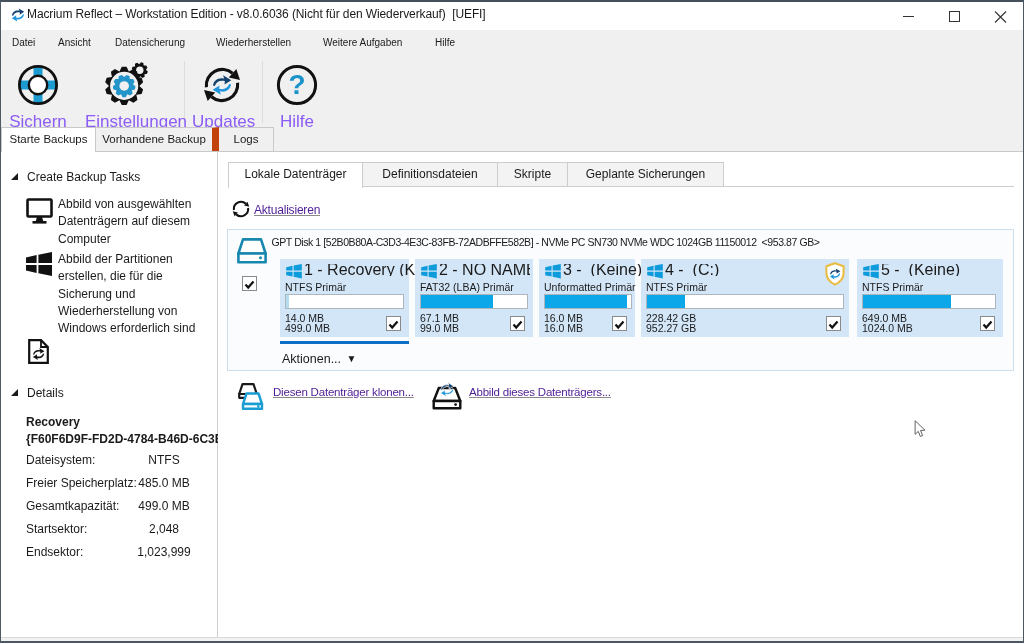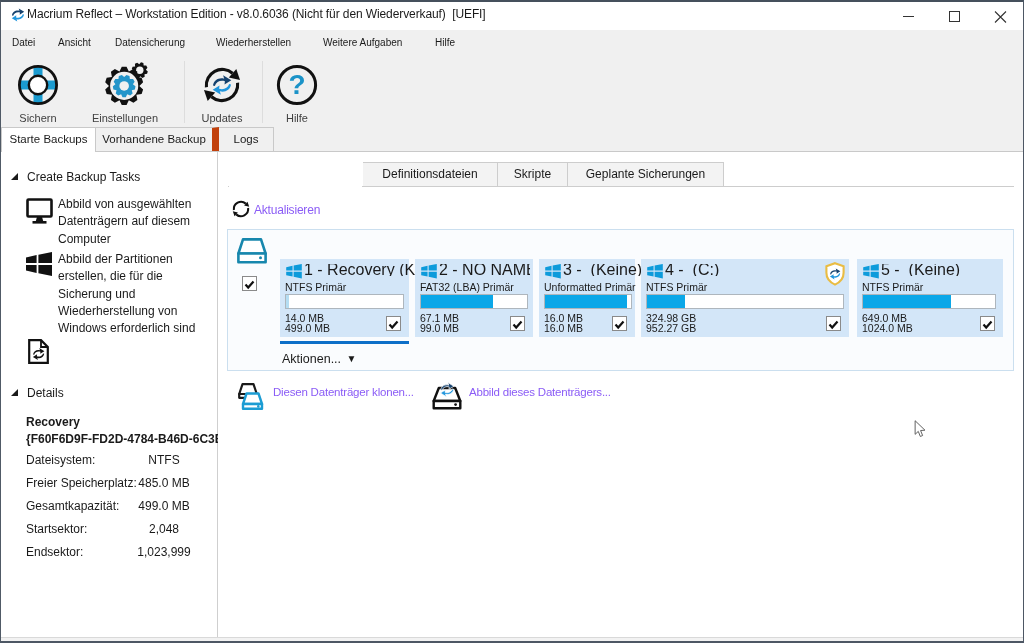--- a/index.html
+++ b/index.html
@@ -7,41 +7,41 @@
 body { font-family:"Liberation Sans", sans-serif; position:relative; background:#fff; }
 .abs { position:absolute; }
 #win { position:absolute; left:0; top:0; width:1024px; height:643px; border:1px solid #505a66; border-top:2px solid #45505c; border-right:2px solid #4d5764; border-bottom:2px solid #4d5764; background:#fff; }
 #titlebar { position:absolute; left:0; top:0; width:1022px; height:28px; background:#fff; }
 #title-text { position:absolute; left:26px; top:5px; font-size:12px; color:#1a1a1a; letter-spacing:-0.1px; }
 .winbtn { position:absolute; top:0; width:45px; height:28px; }
 #menubar { position:absolute; left:0; top:28px; width:1022px; height:28px; background:#f0f0f0; }
 .menu-item { position:absolute; top:6.5px; font-size:10px; color:#1a1a1a; }
 #toolbar { position:absolute; left:0; top:56px; width:1022px; height:69px; background:#f0f0f0; }
 .tsep { position:absolute; top:3px; width:1px; height:62px; background:#dddddd; }
-.tlabel { position:absolute; top:54px; font-size:11px; color:#404040; text-align:center; }
+.tlabel { position:absolute; top:54px; font-size:17px; color:#8b5cf6; text-align:center; }
 #maintabs { position:absolute; left:0; top:125px; width:1022px; height:24px; background:#f0f0f0; }
 .mtab { position:absolute; top:0; height:24px; font-size:11.5px; color:#1a1a1a; line-height:22px; text-align:center; }
 #mainline { position:absolute; left:0; top:149px; width:1022px; height:1px; background:#c9c9c9; }
 #leftpanel { position:absolute; left:0; top:150px; width:217px; height:487px; background:#fff; border-right:1px solid #cfcfcf; }
 #rightpanel { position:absolute; left:218px; top:150px; width:804px; height:487px; background:#fff; }
 #bottomstrip { position:absolute; left:0; top:635px; width:1022px; height:4px; background:#f2f2f2; border-top:1px solid #d9d9d9; }
 .tri { width:0; height:0; border-left:7px solid transparent; border-bottom:7.5px solid #1a1a1a; }
 .lp-text { position:absolute; font-size:12px; color:#1a1a1a; line-height:17.3px; }
 .det-row { position:absolute; left:25px; width:180px; font-size:12px; color:#1a1a1a; }
 .det-val { position:absolute; left:72px; width:132px; text-align:center; }
 .subtab { position:absolute; top:0; height:25px; line-height:22px; font-size:12px; color:#1a1a1a; text-align:center; background:#f3f3f3; border:1px solid #cdcdcd; border-left:none; }
 .card { position:absolute; top:107px; height:78px; background:#d3e6f8; }
 .card .ctitle { position:absolute; left:24px; top:5px; font-size:16px; line-height:12px; color:#1a1a1a; white-space:nowrap; overflow:hidden; }
 .card .csub { position:absolute; left:5px; top:21.5px; font-size:10.5px; line-height:12px; color:#1a1a1a; white-space:nowrap; }
 .card .cbar { position:absolute; left:5px; top:35px; height:15px; background:#fff; border:1px solid #aeb6bd; }
 .card .cfill { position:absolute; left:0; top:0; height:13px; background:#0ba7e8; }
 .card .csz1 { position:absolute; left:5px; top:52.5px; font-size:10.5px; line-height:12px; color:#1a1a1a; }
 .card .csz2 { position:absolute; left:5px; top:63px; font-size:10.5px; line-height:12px; color:#1a1a1a; }
 .cbox { position:absolute; width:15px; height:15px; background:#fff; border:1px solid #8a8a8a; }
-.link { font-size:11.5px; letter-spacing:-0.2px; color:#8b5cf6; text-decoration-color:#8a8a8a; }
+.link { font-size:11.5px; letter-spacing:-0.2px; color:#4c1d95; text-decoration:underline; text-decoration-color:#8a8a8a; }
 </style>
 </head>
 <body>
 <div id="win">
   <div id="titlebar">
     <svg class="abs" style="left:9px;top:5px" width="16" height="16" viewBox="0 0 24 24">
       <path d="M3 12.6 C3.6 7.2 9.2 4.2 14.2 5.8 L13.1 2.2 L21.3 7.3 L14.5 11.5 L14.9 8.3 C10.6 6.9 6.2 8.8 4.8 13 Z" fill="#16426e"></path>
       <path d="M21 11.4 C20.4 16.8 14.8 19.8 9.8 18.2 L10.9 21.8 L2.7 16.7 L9.5 12.5 L9.1 15.7 C13.4 17.1 17.8 15.2 19.2 11 Z" fill="#2196dd"></path>
     </svg>
     <div id="title-text">Macrium Reflect – Workstation Edition - v8.0.6036 (Nicht für den Wiederverkauf)&nbsp; [UEFI]</div>
@@ -145,20 +145,21 @@
     <div class="lp-text" style="left:25px;top:262px;font-weight:bold">Recovery</div>
     <div class="lp-text" style="left:25px;top:279px;font-weight:bold;width:192px;white-space:nowrap;overflow:hidden">{F60F6D9F-FD2D-4784-B46D-6C3E</div>
     <div class="det-row" style="top:301px">Dateisystem:<span class="det-val">NTFS</span></div>
     <div class="det-row" style="top:324px">Freier Speicherplatz:<span class="det-val">485.0 MB</span></div>
     <div class="det-row" style="top:347px">Gesamtkapazität:<span class="det-val">499.0 MB</span></div>
     <div class="det-row" style="top:370px">Startsektor:<span class="det-val">2,048</span></div>
     <div class="det-row" style="top:393px">Endsektor:<span class="det-val">1,023,999</span></div>
   </div>
   <div id="rightpanel">
 
+    <div class="subtab" style="left:9px;top:10px;width:135px;background:#fff;border-bottom:none;border-left:1px solid #cdcdcd;height:26px;line-height:23px;z-index:2">Lokale Datenträger</div>
     <div class="subtab" style="left:144px;top:10px;width:135px">Definitionsdateien</div>
     <div class="subtab" style="left:279px;top:10px;width:70px">Skripte</div>
     <div class="subtab" style="left:349px;top:10px;width:156px">Geplante Sicherungen</div>
     <div class="abs" style="left:9px;top:34px;width:786px;height:1px;background:#cdcdcd"></div>
     <div class="abs" style="left:10px;top:34px;width:133px;height:1px;background:#fff"></div>
 
     <svg class="abs" style="left:12px;top:47px" width="20" height="20" viewBox="0 0 20 20">
       <path d="M2.9 11.0 A7.2 7.2 0 0 1 14.8 4.65" fill="none" stroke="#111" stroke-width="2.1"></path>
       <path d="M17.1 9.0 A7.2 7.2 0 0 1 5.2 15.35" fill="none" stroke="#111" stroke-width="2.1"></path>
       <polygon points="16.5,2.7 13.1,6.6 18.2,7.7" fill="#111"></polygon>
@@ -166,20 +167,21 @@
     </svg>
     <div class="abs link" style="left:35px;top:51px;font-size:12px">Aktualisieren</div>
 
     <div class="abs" style="left:8px;top:77px;width:787px;height:142px;background:#fafcfe;border:1px solid #cbdfef"></div>
 
     <svg class="abs" style="left:18px;top:86px" width="30" height="26" viewBox="0 0 30 26">
       <path d="M6 1.4 H24 L28.6 15.5 H1.4 Z" fill="#fff" stroke="#1787ad" stroke-width="2.6" stroke-linejoin="round"></path>
       <path d="M1.4 15.5 H28.6 V24.2 H1.4 Z" fill="#fff" stroke="#1787ad" stroke-width="2.6" stroke-linejoin="round"></path>
       <circle cx="23.5" cy="19.8" r="1.5" fill="#1787ad"></circle>
     </svg>
+    <div class="abs" style="left:52.5px;top:83.5px;font-size:10.5px;letter-spacing:-0.42px;color:#1a1a1a">GPT Disk 1 [52B0B80A-C3D3-4E3C-83FB-72ADBFFE582B] - NVMe PC SN730 NVMe WDC 1024GB 11150012&nbsp; &lt;953.87 GB&gt;</div>
     <div class="cbox" style="left:23px;top:124px"><svg width="13" height="13" viewBox="0 0 13 13">
           <path d="M2.5 6.5 L5.2 9.5 L10.5 3.5" fill="none" stroke="#111" stroke-width="2.2"></path>
         </svg></div>
 
     <div class="card" style="left:61px;width:129px">
       <svg class="abs" style="left:6px;top:5px" width="16" height="15" viewBox="0 0 26 25">
           <path d="M0 5.4 L10.6 3.1 V11 H0 Z M12.4 2.7 L26 0 V11 H12.4 Z M0 13 H10.6 V20.9 L0 18.6 Z M12.4 13 H26 V24 L12.4 21.3 Z" fill="#0d9bdb"></path>
         </svg>
       <div class="ctitle">1 - Recovery (Keine)</div>
       <div class="csub">NTFS Primär</div>
@@ -225,21 +227,21 @@
     </div>
     <div class="card" style="left:422px;width:208px">
       <svg class="abs" style="left:6px;top:5px" width="16" height="15" viewBox="0 0 26 25">
           <path d="M0 5.4 L10.6 3.1 V11 H0 Z M12.4 2.7 L26 0 V11 H12.4 Z M0 13 H10.6 V20.9 L0 18.6 Z M12.4 13 H26 V24 L12.4 21.3 Z" fill="#0d9bdb"></path>
         </svg>
       <div class="ctitle">4 -&nbsp; (C:)</div>
       <div class="csub">NTFS Primär</div>
       <div class="cbar" style="width:198px">
           <div class="cfill" style="width:38px"></div>
         </div>
-      <div class="csz1">324.98 GB</div>
+      <div class="csz1">228.42 GB</div>
       <div class="csz2">952.27 GB</div>
       <div class="cbox" style="right:8px;top:57px"><svg width="13" height="13" viewBox="0 0 13 13">
             <path d="M2.5 6.5 L5.2 9.5 L10.5 3.5" fill="none" stroke="#111" stroke-width="2.2"></path>
           </svg></div>
       <svg class="abs" style="right:4px;top:3px" width="20" height="24" viewBox="0 0 20 24">
         <path d="M10 1.2 L18.6 4.2 V10.8 C18.6 16.6 15 20.4 10 22.6 C5 20.4 1.4 16.6 1.4 10.8 V4.2 Z" fill="#fff" stroke="#e9bc43" stroke-width="2.1"></path>
         <g transform="translate(3.4,5.2) scale(0.56)">
           <path d="M3 12.6 C3.6 7.2 9.2 4.2 14.2 5.8 L13.1 2.2 L21.3 7.3 L14.5 11.5 L14.9 8.3 C10.6 6.9 6.2 8.8 4.8 13 Z" fill="#16426e"></path>
           <path d="M21 11.4 C20.4 16.8 14.8 19.8 9.8 18.2 L10.9 21.8 L2.7 16.7 L9.5 12.5 L9.1 15.7 C13.4 17.1 17.8 15.2 19.2 11 Z" fill="#2196dd"></path>
         </g>

